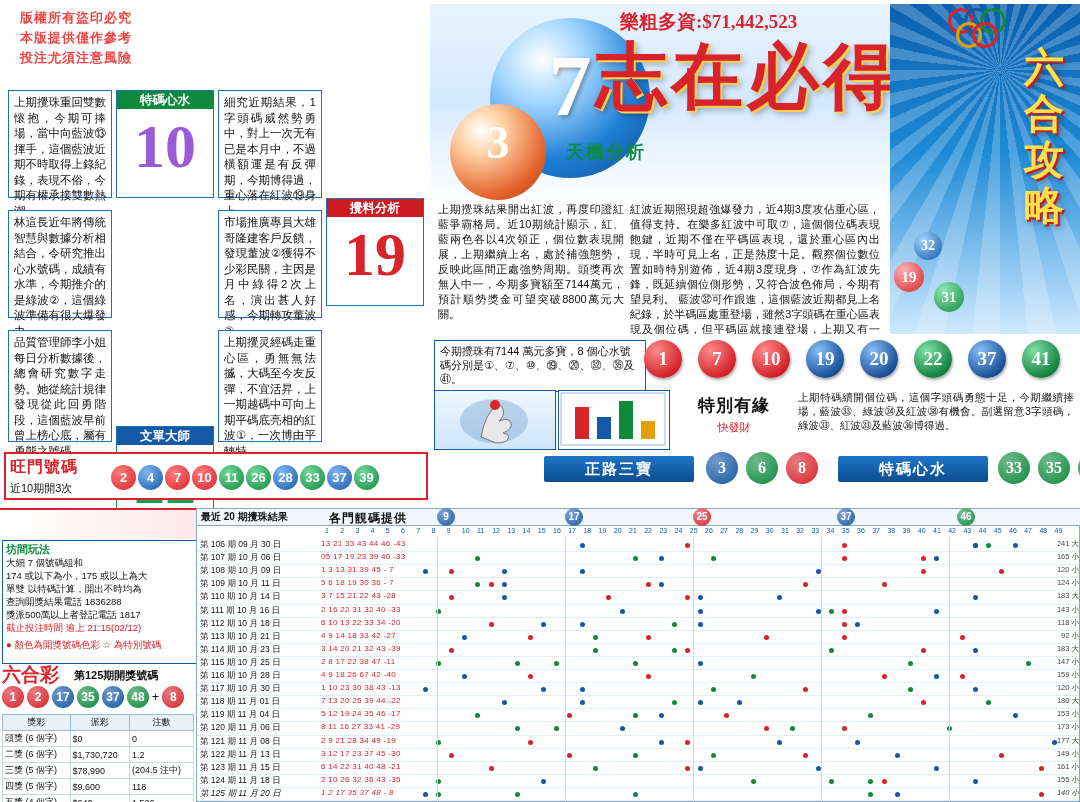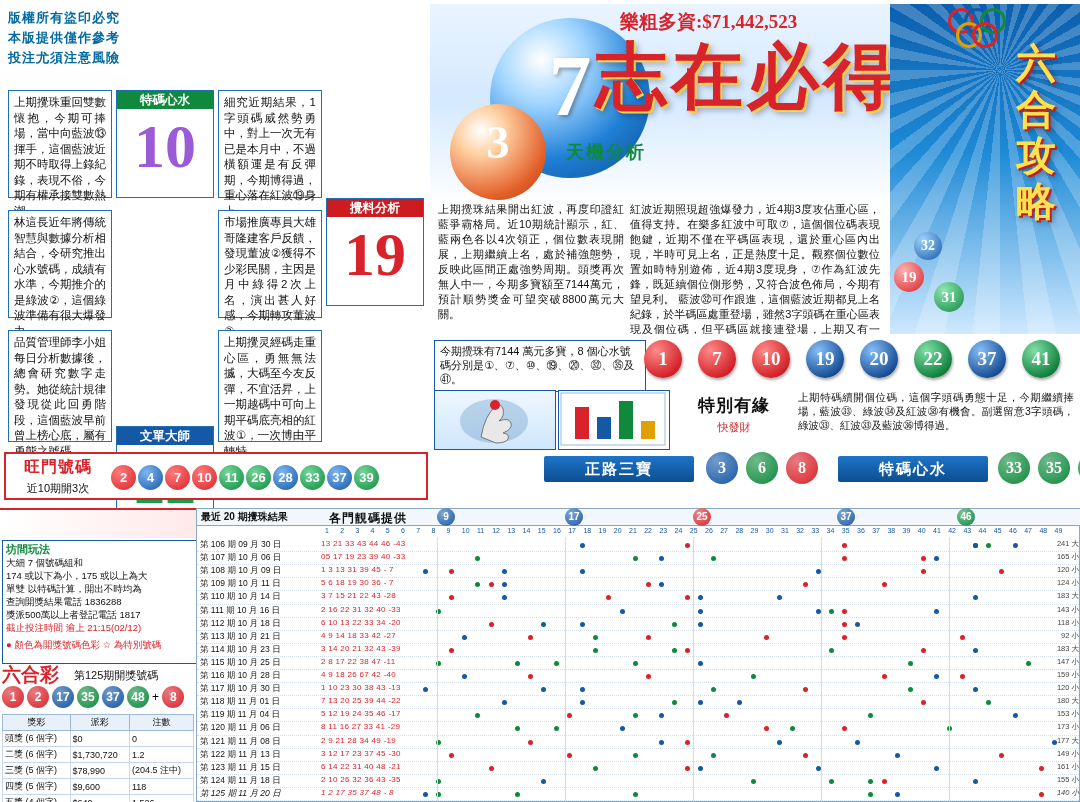--- a/index.html
+++ b/index.html
@@ -4,36 +4,36 @@
 <style>
   html,body{margin:0;padding:0;}
   body{width:1080px;height:802px;background:#ffffff;font-family:"Liberation Sans","DejaVu Sans",sans-serif;overflow:hidden;position:relative;}
   .page{position:relative;width:1080px;height:802px;}
 
   
   .abs{position:absolute;box-sizing:border-box;}
 
   
   #copyright{left:4px;top:4px;width:160px;height:70px;background:#fff;padding:4px 4px;}
-  #copyright div{font-size:13px;font-weight:bold;color:#0369a1;line-height:20px;letter-spacing:1px;}
+  #copyright div{font-size:13px;font-weight:bold;color:#ef4444;line-height:20px;letter-spacing:1px;margin-left:12px;}
   .textbox{border:1px solid #1f6fb5;background:#fff;padding:4px 5px;font-size:11.5px;line-height:15.5px;color:#111;text-align:justify;}
   .numbox{border:1px solid #1f6fb5;background:#fff;position:relative;}
   .numbox .hd{position:absolute;left:0;top:0;width:100%;height:18px;color:#fff;font-size:12.5px;font-weight:bold;text-align:center;line-height:18px;}
   .numbox .big{position:absolute;left:0;top:12px;width:100%;text-align:center;font-size:62px;font-weight:bold;font-family:"Liberation Serif",serif;line-height:86px;}
   .g-hd{background:#0f8a3d;}
   .b-hd{background:#1558a5;}
   .r-hd{background:#cc1c22;}
   .n-green{color:#12a04a;}
   .n-blue{color:#1b63c4;}
   .n-red{color:#d8232a;}
   .n-purple{color:#9b5bd6;}
 
   
   #hotbox{left:4px;top:452px;width:424px;height:48px;border:2px solid #d8232a;background:#fff;}
-  #hotbox .lbl{position:absolute;left:4px;top:3px;width:96px;text-align:center;}
+  #hotbox .lbl{position:absolute;left:4px;top:3px;width:96px;text-align:left;}
   #hotbox .lbl .t1{font-size:16px;font-weight:bold;color:#d8232a;letter-spacing:1px;}
   #hotbox .lbl .t2{font-size:11px;color:#111;margin-top:3px;}
   .ball{display:inline-block;width:25px;height:25px;border-radius:50%;color:#fff;font-size:13px;font-weight:bold;text-align:center;line-height:25px;margin:0 1px;}
   .b-red{background:radial-gradient(circle at 35% 30%,#ff7b7b,#d8232a);}
   .b-blue{background:radial-gradient(circle at 35% 30%,#7fb6f5,#1558a5);}
   .b-green{background:radial-gradient(circle at 35% 30%,#72d79a,#0f8a3d);}
 
   
   #banner{left:430px;top:4px;width:650px;height:330px;background:#ffffff;overflow:hidden;}
   #bannerBg{position:absolute;left:0;top:0;width:650px;height:200px;background:linear-gradient(180deg,#eaf4ff 0%,#d4e9ff 48%,#ffffff 100%);}
@@ -44,21 +44,21 @@
   #bigball .n{position:absolute;left:0;top:18px;width:100%;text-align:center;font-size:86px;font-weight:bold;color:#fff;font-family:"Liberation Serif",serif;text-shadow:2px 2px 4px rgba(0,0,0,.35);}
   #ball2{position:absolute;left:20px;top:100px;width:96px;height:96px;border-radius:50%;
     background:radial-gradient(circle at 32% 28%,#fff 0%,#ffd1a3 25%,#e2612a 70%,#b03a12 100%);}
   #ball2 .n{position:absolute;left:0;top:12px;width:100%;text-align:center;font-size:46px;font-weight:bold;color:#fff;font-family:"Liberation Serif",serif;}
   #tianji{position:absolute;left:136px;top:136px;font-size:18px;font-weight:bold;color:#0f8a3d;letter-spacing:2px;}
 
   
   #logoBlock{position:absolute;left:460px;top:0;width:190px;height:330px;background:linear-gradient(180deg,#0b5fae,#1e8ad6 45%,#cfe9ff 100%);}
   #logoBlock .rays{position:absolute;left:0;top:0;width:190px;height:330px;
     background:repeating-conic-gradient(from 0deg at 58% 20%, rgba(255,255,255,.22) 0deg 6deg, rgba(255,255,255,0) 6deg 12deg);}
-  #sixtitle{position:absolute;right:8px;top:40px;width:56px;text-align:left;font-size:40px;font-weight:bold;color:#ffe14d;line-height:46px;text-shadow:2px 2px 0 #c21d22,3px 3px 6px rgba(0,0,0,.4);font-family:Liberation Mono, monospace;}
+  #sixtitle{position:absolute;right:8px;top:40px;width:56px;text-align:center;font-size:40px;font-weight:bold;color:#ffe14d;line-height:46px;text-shadow:2px 2px 0 #c21d22,3px 3px 6px rgba(0,0,0,.4);font-family:Liberation Sans, sans-serif;}
   .mball{position:absolute;border-radius:50%;color:#fff;font-weight:bold;text-align:center;font-family:"Liberation Serif",serif;}
   #olympic{position:absolute;left:58px;top:4px;width:78px;height:46px;}
   .ring{position:absolute;width:20px;height:20px;border-radius:50%;border:3px solid #d8232a;}
 
   
   #art1{position:absolute;left:8px;top:198px;width:186px;font-size:11px;line-height:15px;color:#111;text-align:justify;}
   #art2{position:absolute;left:200px;top:198px;width:250px;font-size:11px;line-height:15px;color:#111;text-align:justify;}
 
   
   #drawrow{left:434px;top:340px;width:640px;height:44px;}
@@ -83,21 +83,21 @@
   .sball{position:absolute;top:0;width:32px;height:32px;border-radius:50%;color:#fff;font-size:16px;font-weight:bold;text-align:center;line-height:32px;font-family:"Liberation Serif",serif;}
 
   
   #bl{left:0;top:508px;width:196px;height:294px;background:#fff;border-top:2px solid #d8232a;}
   #blTitle{position:absolute;left:4px;top:2px;font-size:22px;font-weight:bold;color:#d8232a;letter-spacing:2px;font-family:"Liberation Serif",serif;}
   #blTitleBox{position:absolute;left:0;top:0;width:196px;height:28px;background:linear-gradient(90deg,#fff,#ffe9e9);}
   #rulebox{position:absolute;left:2px;top:30px;width:192px;height:118px;border:1px solid #1558a5;background:#fff;font-size:9.5px;line-height:13px;color:#111;padding:2px 3px;}
   #rulebox .h{color:#0f8a3d;font-weight:bold;font-size:11px;}
   #rulebox .red{color:#d8232a;}
   #lotTitle{position:absolute;left:2px;top:152px;font-size:19px;font-weight:bold;color:#d8232a;font-family:"Liberation Serif",serif;}
-  #lotPeriod{position:absolute;left:74px;top:158px;font-size:11px;color:#111;}
+  #lotPeriod{position:absolute;left:74px;top:158px;font-size:11px;color:#111;font-weight:bold;}
   #lotBalls{position:absolute;left:2px;top:176px;}
   .lotb{display:inline-block;width:22px;height:22px;border-radius:50%;color:#fff;font-size:12px;font-weight:bold;text-align:center;line-height:22px;margin-right:3px;}
   #prizeTable{position:absolute;left:2px;top:204px;width:192px;font-size:9px;border-collapse:collapse;color:#111;}
   #prizeTable th{background:#e8f0fa;border:1px solid #9cb9d6;font-weight:normal;padding:1px 2px;}
   #prizeTable td{border:1px solid #c9d8e8;padding:1px 2px;}
 
   
   #br{left:196px;top:508px;width:884px;height:294px;background:#fff;border:1px solid #8aa8c4;}
   #brHead{position:absolute;left:0;top:0;width:884px;height:16px;background:#f2f7fd;border-bottom:1px solid #8aa8c4;}
   #brHead .t1{position:absolute;left:4px;top:1px;font-size:10px;font-weight:bold;color:#111;}

